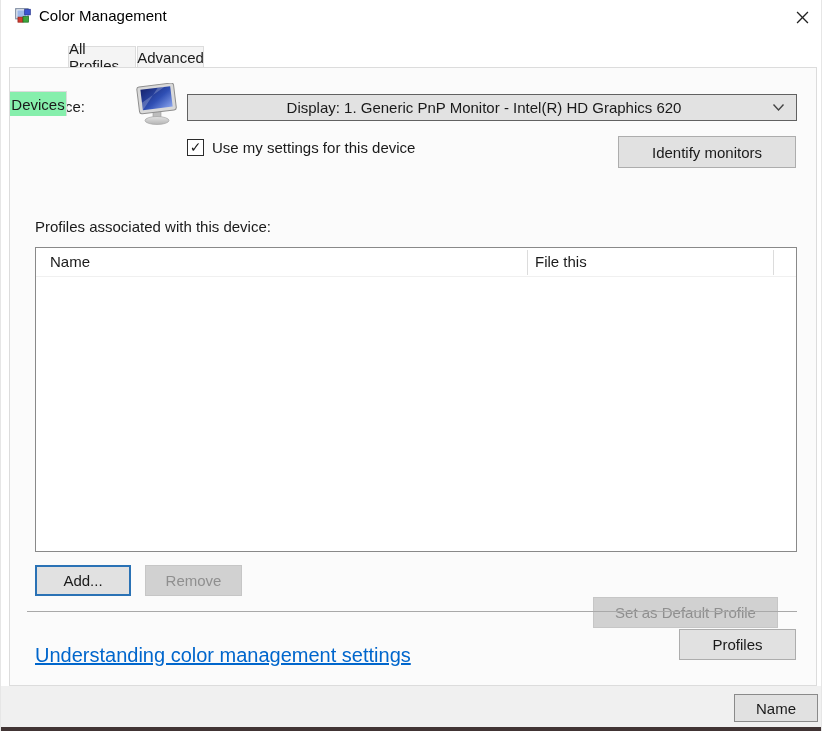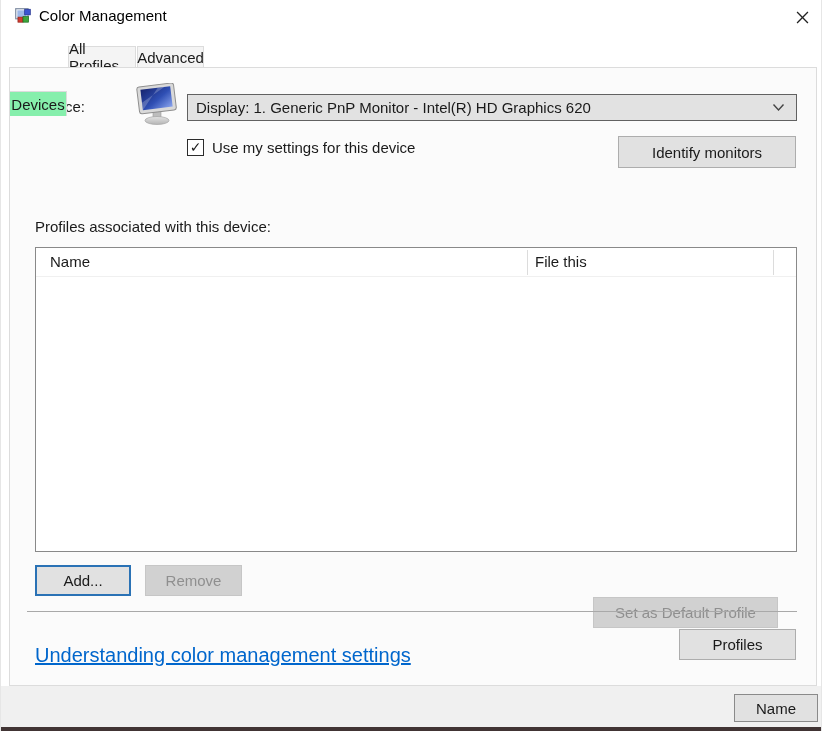--- a/index.html
+++ b/index.html
@@ -25,21 +25,21 @@
   .tab-devices     { left: 8px;   top: 43px; width: 58px; height: 25px; background: #86efac; z-index: 3; margin-top: 48px; }
   .tab-allprofiles { left: 67px;  top: 46px; width: 68px; height: 21px; }
   .tab-advanced    { left: 136px; top: 46px; width: 67px; height: 21px; }
 
   
   .tabpage { position: absolute; left: 8px; top: 67px; width: 808px; height: 619px; background: #fbfbfb; border: 1px solid #dcdcdc; z-index: 2; }
 
   .device-label { position: absolute; left: 25px; top: 30px; font-size: 15px; }
   .monitor-icon { position: absolute; left: 124px; top: 15px; width: 46px; height: 44px; }
 
-  .combobox { position: absolute; left: 177px; top: 26px; width: 610px; height: 27px; background: #e2e2e2; border: 1px solid #616161; display: flex; align-items: center; cursor: pointer; }
+  .combobox { position: absolute; left: 177px; top: 26px; width: 610px; height: 27px; background: #e2e2e2; border: 1px solid #616161; display: flex; align-items: center; cursor: pointer; text-align: center; }
   .combo-text { font-size: 15px; padding-left: 8px; white-space: nowrap; overflow: hidden; flex: 1; }
   .combo-chevron { width: 13px; height: 9px; margin-right: 11px; flex: none; }
 
   .checkbox { position: absolute; left: 177px; top: 71px; width: 17px; height: 17px; background: #ffffff; border: 1px solid #2b2b2b; display: flex; align-items: center; justify-content: center; cursor: pointer; }
   .checkmark { font-size: 14px; line-height: 14px; color: #1a1a1a; transform: translateY(-1px); }
   .checkbox-label { position: absolute; left: 202px; top: 71px; font-size: 15px; }
 
   .btn { font-family: "Liberation Sans", sans-serif; font-size: 15px; color: #1a1a1a; background: #e1e1e1; border: 1px solid #adadad; cursor: pointer; }
   .btn-identify { position: absolute; left: 608px; top: 68px; width: 178px; height: 32px; }
 

